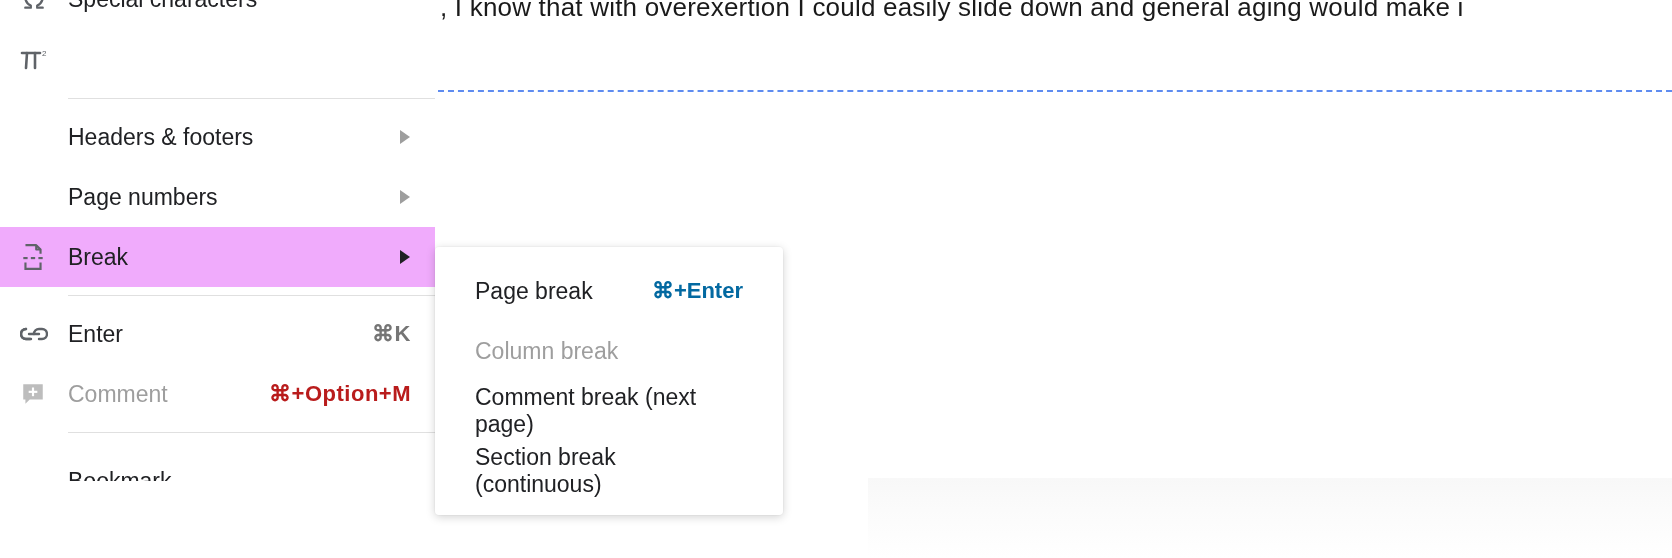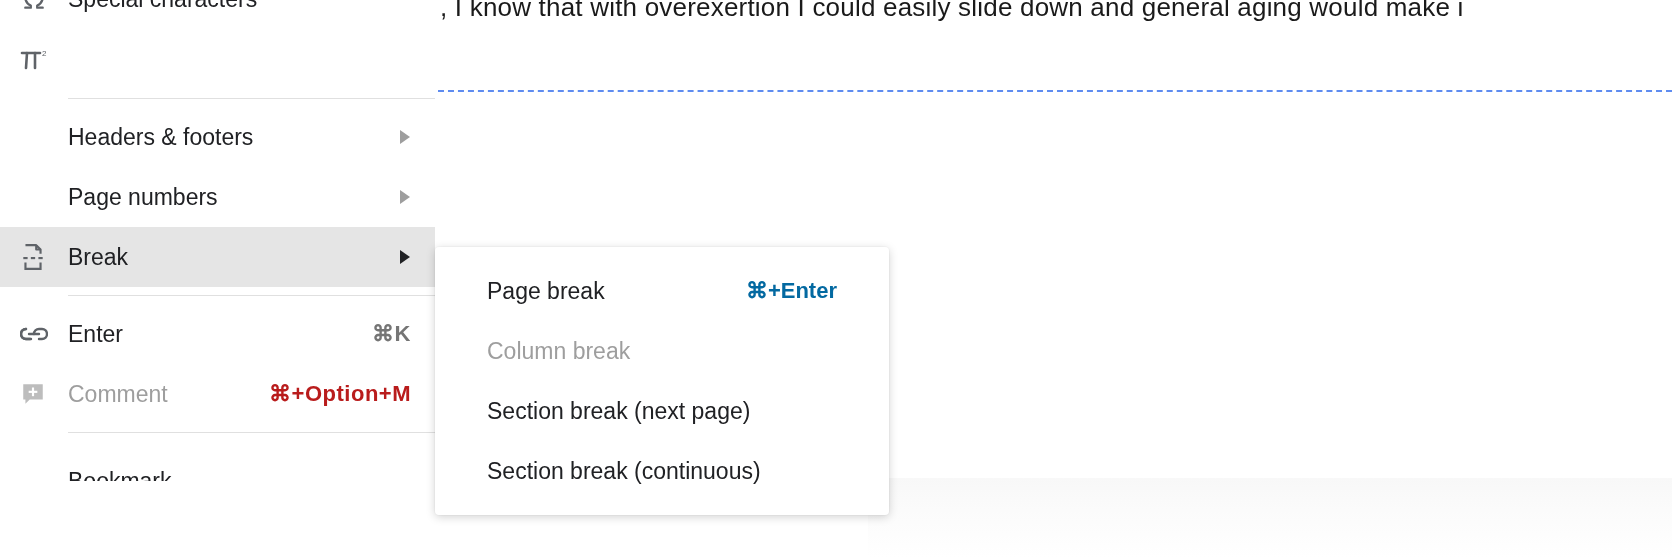--- a/index.html
+++ b/index.html
@@ -43,21 +43,21 @@
   .menu-item {
     display: flex;
     align-items: center;
     height: 60px;
     padding: 0 24px 0 20px;
     font-size: 23px;
     color: #202124;
     position: relative;
   }
   .menu-item.hover {
-    background: #e5e5e5;
+    background: #f0abfc;
   }
   .menu-item.disabled {
     color: #9e9e9e;
   }
   .menu-icon {
     width: 48px;
     display: flex;
     align-items: center;
     justify-content: flex-start;
     color: #5f6368;
@@ -80,25 +80,25 @@
   .menu-item.hover .menu-arrow { color: #202124; }
   .menu-separator {
     height: 1px;
     background: #e0e0e0;
     margin: 8px 0 8px 68px;
   }
   .submenu {
     position: absolute;
     top: 247px;
     left: 435px;
-    width: 454px;
+    width: 348px;
     background: #fff;
     box-shadow: 0 2px 10px rgba(0,0,0,0.18), 0 0 0 1px rgba(0,0,0,0.02);
     border-radius: 4px;
-    padding: 14px 16px;
+    padding: 14px 4px;
     z-index: 10;
   }
   .submenu-item {
     display: flex;
     align-items: center;
     height: 60px;
     padding: 0 36px;
     font-size: 23px;
     color: #202124;
   }
@@ -241,18 +241,18 @@
 
 <div class="submenu">
   <div class="submenu-item">
     <span class="submenu-label">Page break</span>
     <span class="submenu-shortcut">⌘+Enter</span>
   </div>
   <div class="submenu-item disabled">
     <span class="submenu-label">Column break</span>
   </div>
   <div class="submenu-item">
-    <span class="submenu-label">Section break (next page)</span>
+    <span class="submenu-label">Comment break (next page)</span>
   </div>
   <div class="submenu-item">
     <span class="submenu-label">Section break (continuous)</span>
   </div>
 </div>
 
 </body></html>

